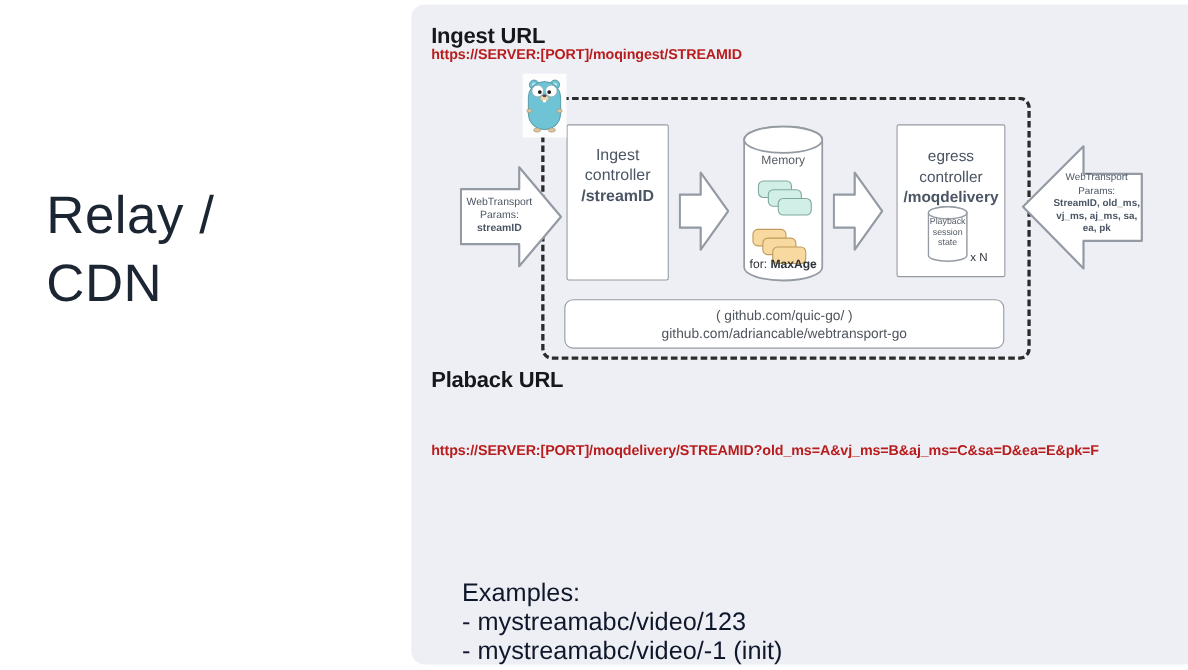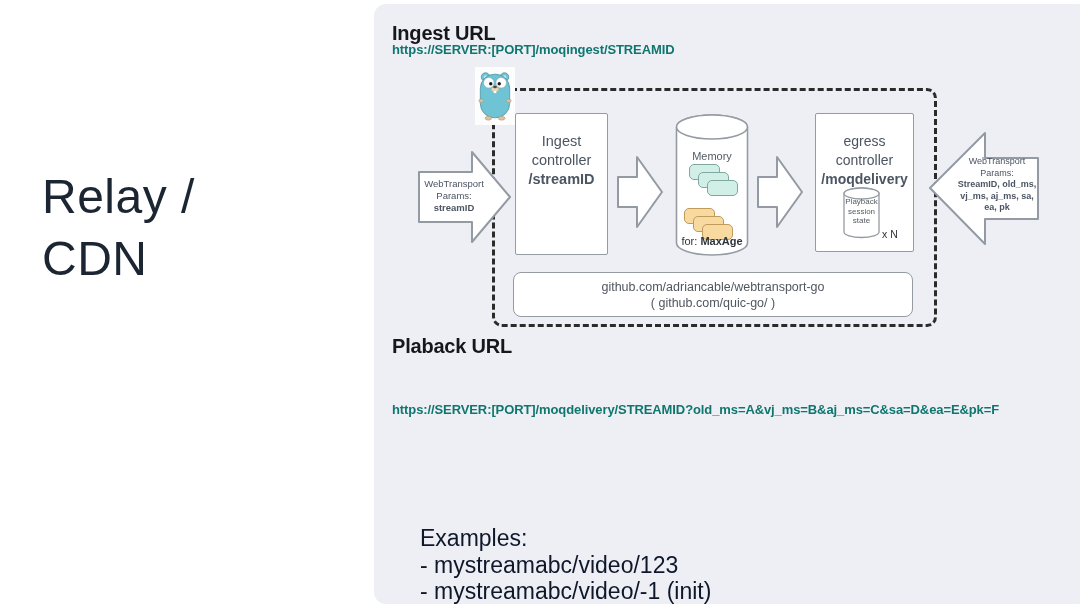--- a/index.html
+++ b/index.html
@@ -10,21 +10,21 @@
   
   .left-panel { position:absolute; left:0; top:0; width:374px; height:609px; background:#ffffff; }
   .title { position:absolute; left:42px; top:166px; font-size:48px; line-height:62px;
            font-weight:500; color:#1c2633; letter-spacing:0.5px; }
 
   
   .card { position:absolute; left:374px; top:4px; width:716px; height:600px;
           background:#edeff5; border-radius:12px; }
 
   .url-label { position:absolute; font-weight:700; font-size:20px; color:#15171a; letter-spacing:-0.2px; }
-  .url-value { position:absolute; font-weight:700; font-size:13px; color:#0f766e; letter-spacing:-0.1px; white-space:nowrap; }
+  .url-value { position:absolute; font-weight:700; font-size:13px; color:#b91c1c; letter-spacing:-0.1px; white-space:nowrap; }
   .ingest-label   { left:18px; top:18px; }
   .ingest-value   { left:18px; top:38px; }
   .playback-label { left:18px; top:331px; }
   .playback-value { left:18px; top:351px;margin-top:47px; }
 
   
   .dashed-box { position:absolute; left:118px; top:84px; width:445px; height:239px;
                 border:3px dashed #2b2b2b; border-radius:10px; z-index:1; }
 
   .gopher { position:absolute; left:101px; top:63px; width:40px; height:58px;
@@ -43,21 +43,21 @@
   .arrow2        { left:383px; top:146px; width:46px;  height:84px; }
   .egress-arrow  { left:553px; top:121px; width:113px; height:127px; }
 
   .arrow-text { position:absolute; font-size:9.5px; line-height:12px; color:#4b5563; text-align:center; }
   .ingress-arrow .arrow-text { left:0;  top:32px; width:72px; }
   .egress-arrow  .arrow-text { left:30px; top:31px; width:80px; font-size:9px; line-height:11.5px; }
   .b { font-weight:700; }
 
   .memory { position:absolute; left:301px; top:110px; width:74px; height:143px; z-index:2; }
   .memory svg { display:block; width:100%; height:100%; }
-  .mem-label  { position:absolute; top:36px; left:0; width:100%; text-align:center;
+  .mem-label  { position:absolute; top:26px; left:0; width:100%; text-align:center;
                 font-size:11px; color:#555b63; }
   .block { position:absolute; width:31px; height:16px; border-radius:5px; border:1.3px solid; }
   .teal   { background:#d2efe7; border-color:#7fa99f; }
   .orange { background:#f8d9a0; border-color:#bf9c5c; }
   .t1 { left:14px; top:50px; }  .t2 { left:23px; top:58px; }  .t3 { left:32px; top:66px; }
   .o1 { left:9px;  top:94px; }  .o2 { left:18px; top:102px; } .o3 { left:27px; top:110px; }
   .mem-footer { position:absolute; top:121px; left:0; width:100%; text-align:center;
                 font-size:11px; color:#2f343b; }
 
   .session-cyl { position:absolute; left:27px; top:73px; width:37px; height:52px; }
@@ -182,22 +182,22 @@
       <div class="arrow-text">
         <div>WebTransport</div>
         <div>Params:</div>
         <div class="b">StreamID, old_ms,</div>
         <div class="b">vj_ms, aj_ms, sa,</div>
         <div class="b">ea, pk</div>
       </div>
     </div>
 
     <div class="lib-box">
+      <div>( github.com/quic-go/ )</div>
       <div>github.com/adriancable/webtransport-go</div>
-      <div>( github.com/quic-go/ )</div>
     </div>
 
     <div class="url-label playback-label">Plaback URL</div>
     <div class="url-value playback-value">https://SERVER:[PORT]/moqdelivery/STREAMID?old_ms=A&amp;vj_ms=B&amp;aj_ms=C&amp;sa=D&amp;ea=E&amp;pk=F</div>
 
     <div class="examples">
       <div>Examples:</div>
       <div>- mystreamabc/video/123</div>
       <div>- mystreamabc/video/-1 (init)</div>
     </div>

